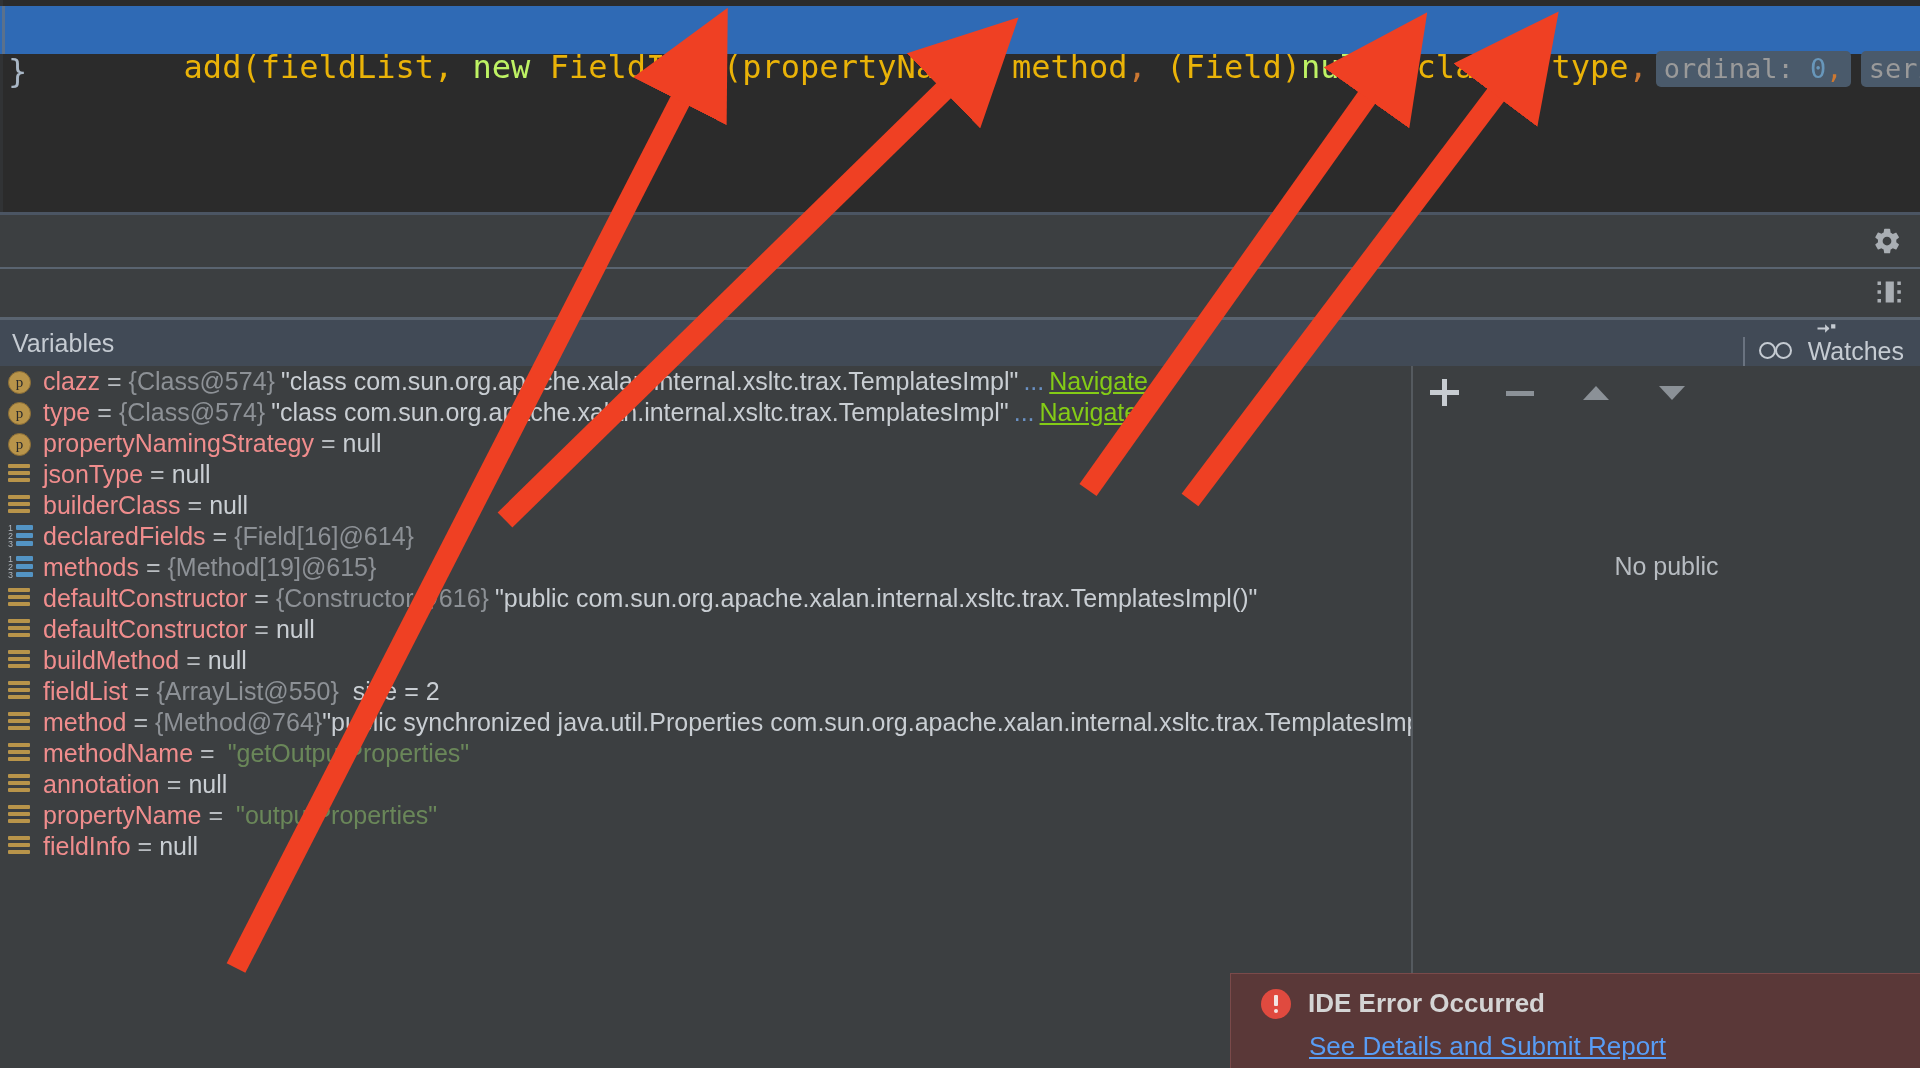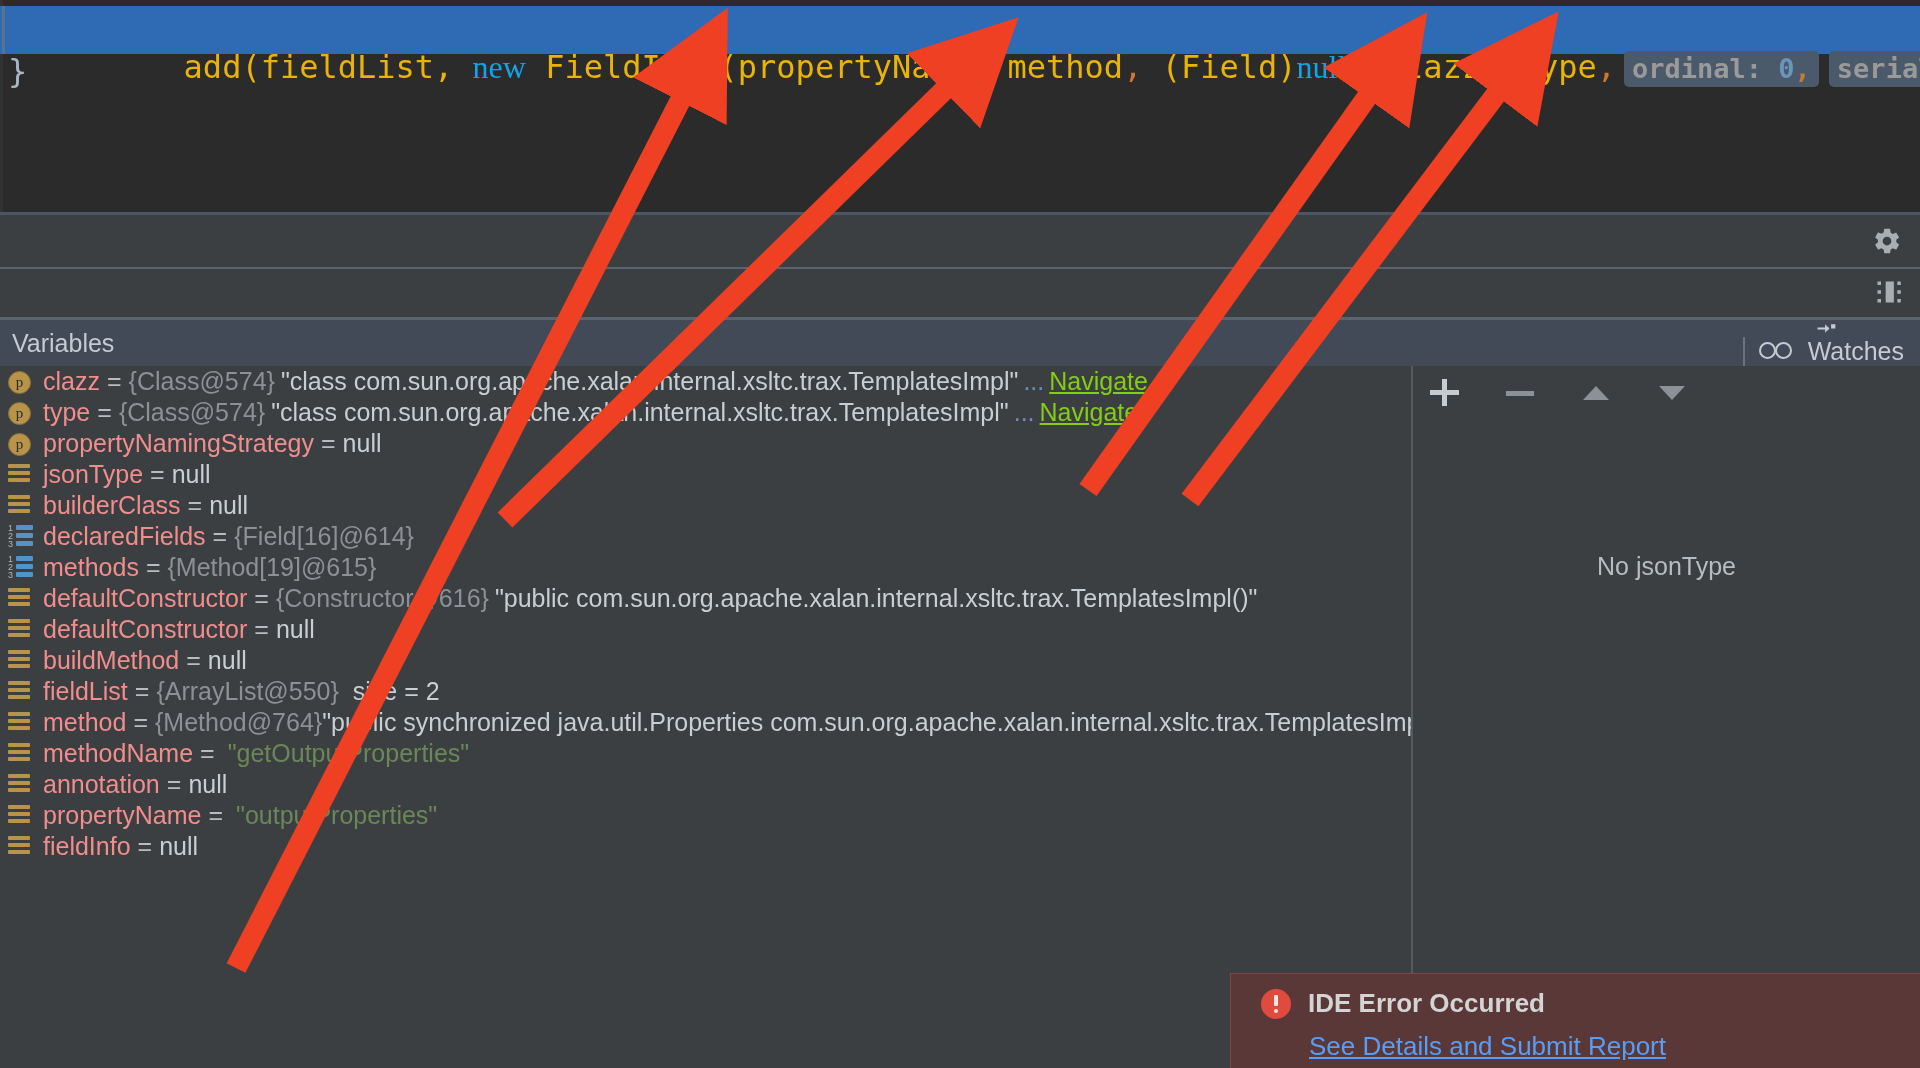--- a/index.html
+++ b/index.html
@@ -28,32 +28,31 @@
   .code-line-caretbar {
     position: absolute; left: 2px; top: 6px; width: 3px; height: 48px;
     background: #5b718c;
   }
   .code-text {
     position: absolute; left: 68px; top: 13px;
     font-family: "DejaVu Sans Mono", monospace;
     font-size: 32px; line-height: 36px;
     white-space: pre; color: #a9b7c6;
   }
-  .kw { color: #0ea5e9; font-family: Liberation Serif, serif; }
+  .kw { color: #bef264; }
   .punct-orange { color: #cc7832; }
   .plain { color: #eab308; }
   .hint {
     display: inline-block;
     background: #4a5a6b;
     color: #9a9a9a;
     border-radius: 5px;
     padding: 0 8px;
     margin: 0 2px;
     font-size: 27px;
-    font-weight: bold;
   }
   .hint .num { color: #6897bb; }
   .code-line2 {
     position: absolute; left: 8px; top: 52px;
     font-family: "DejaVu Sans Mono", monospace;
     font-size: 32px; color: #a9b7c6; white-space: pre;
   }
 
   
   .strip-a {
@@ -427,21 +426,21 @@
     </div>
 
   <div class="watch-divider"></div>
   <div class="watches-panel">
     <div class="watch-toolbar">
       <div class="wbtn plus"></div>
       <div class="wbtn minus"></div>
       <div class="wbtn up"></div>
       <div class="wbtn down"></div>
     </div>
-    <div class="no-watches">No jsonType</div>
+    <div class="no-watches">No public</div>
   </div>
 
   <div class="ide-error">
     <div class="ide-error-title-row">
       <span class="err-badge"></span>
       <span class="ide-error-title">IDE Error Occurred</span>
     </div>
     <a class="ide-error-link" href="#">See Details and Submit Report</a>
   </div>
 

